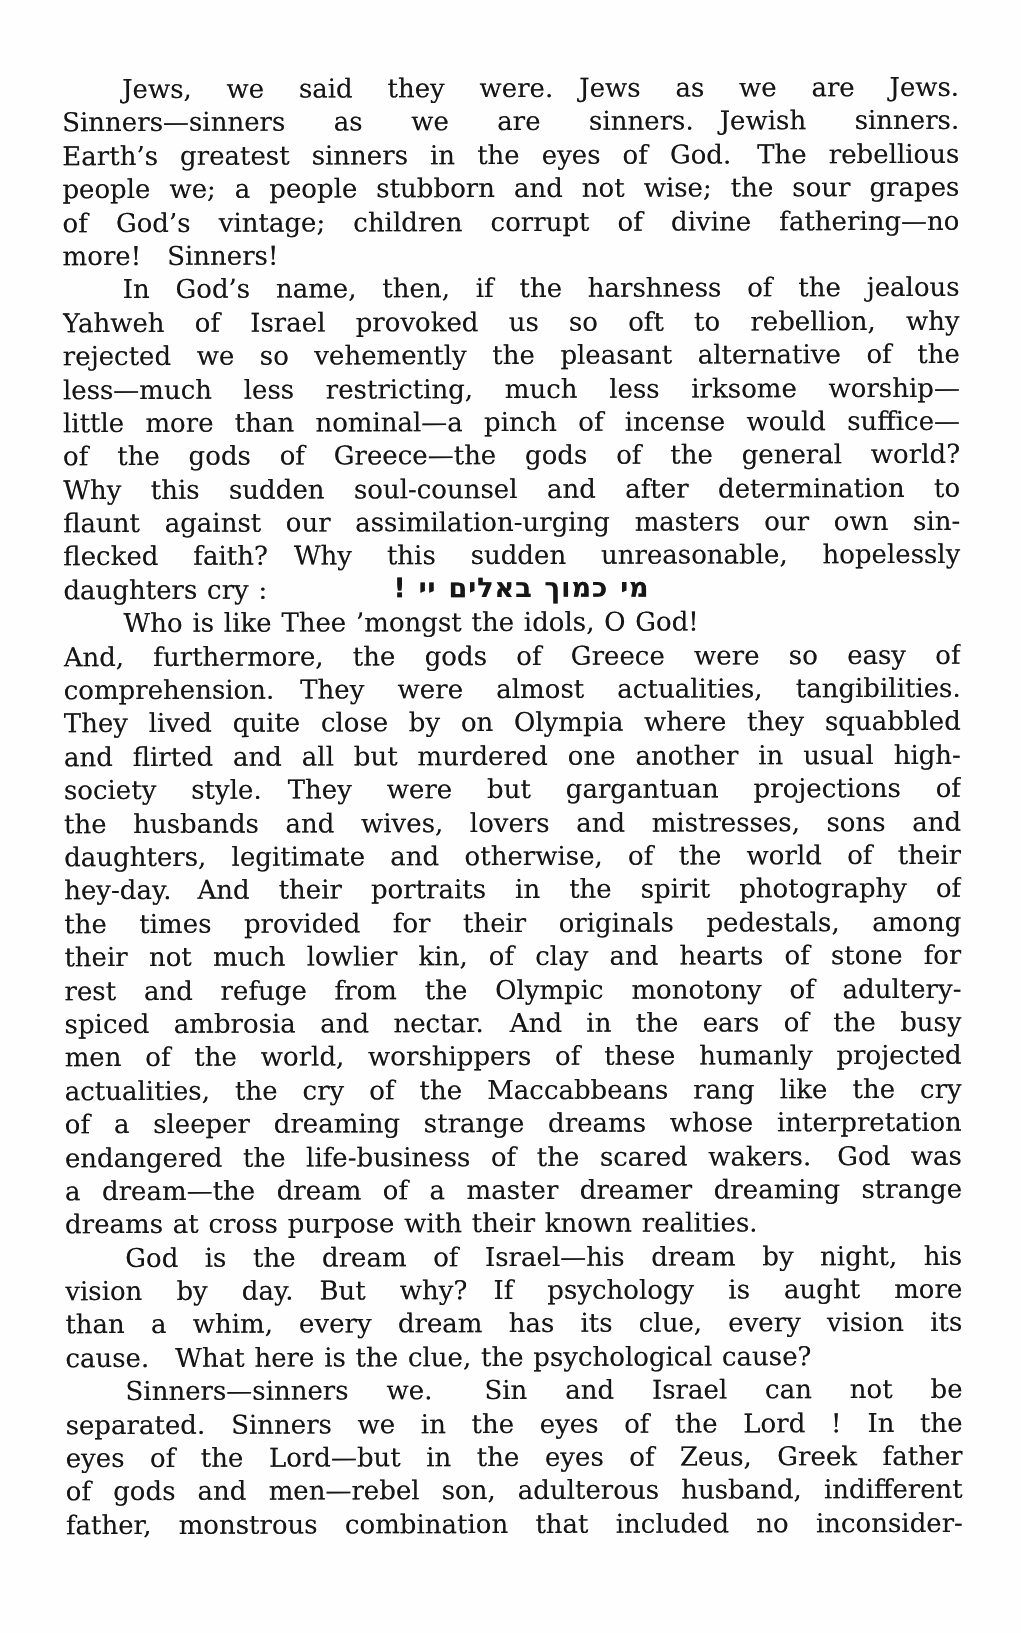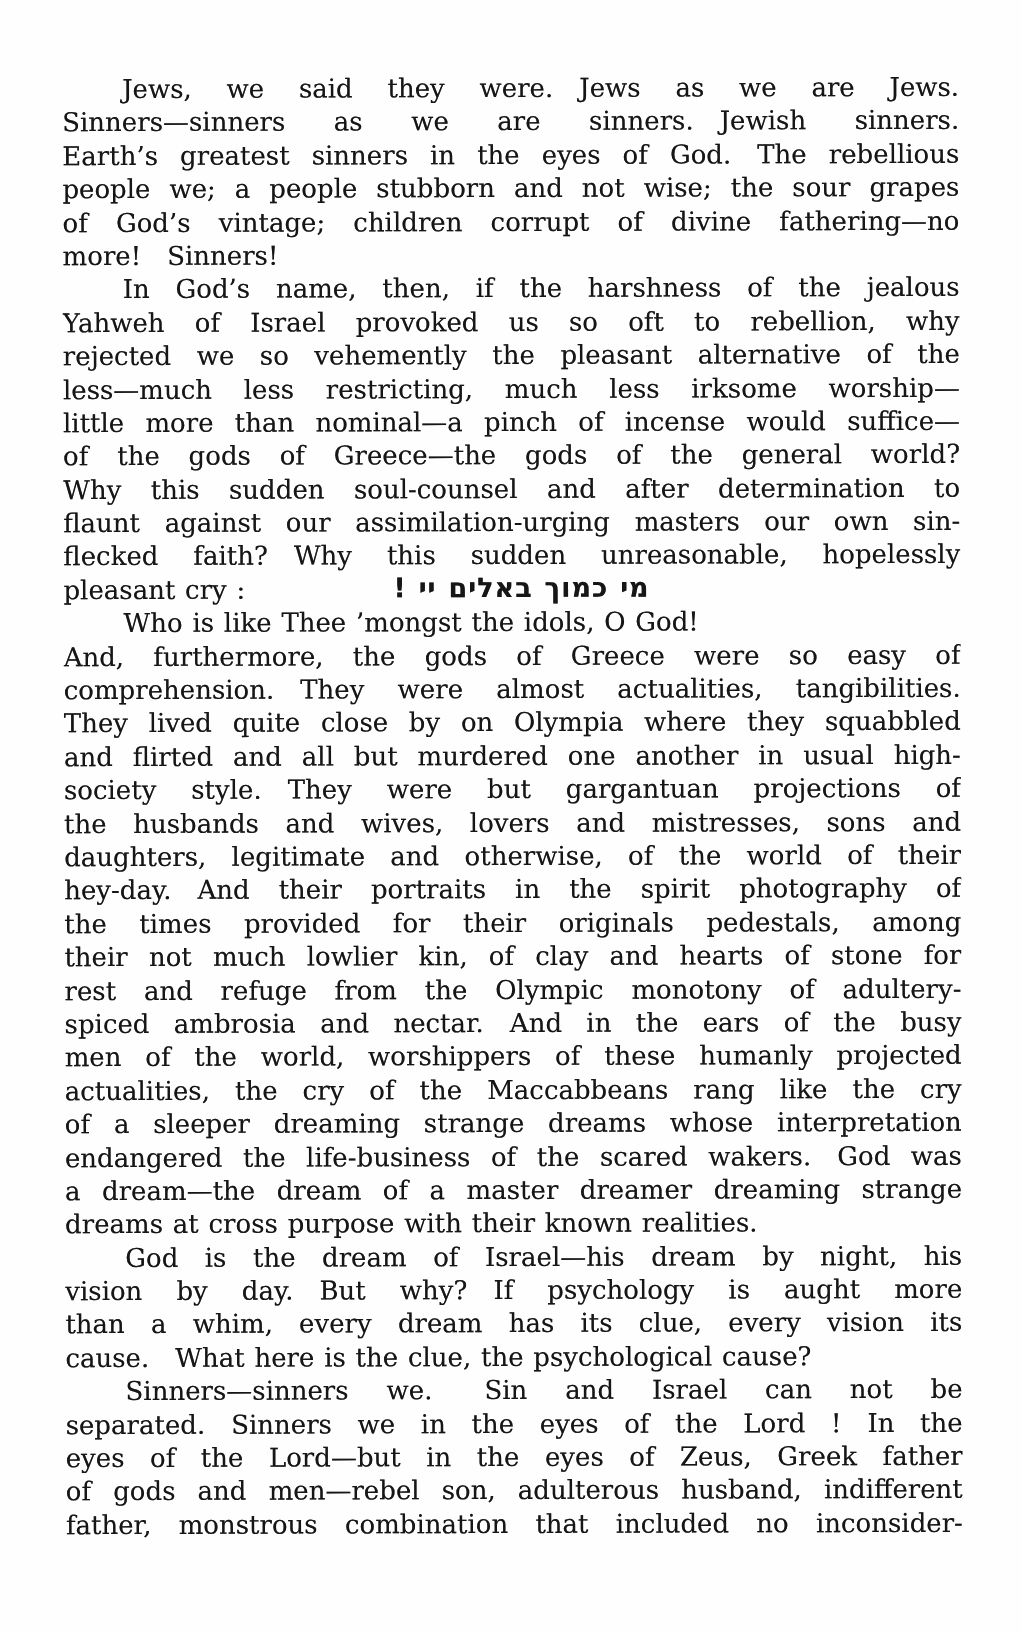--- a/index.html
+++ b/index.html
@@ -67,21 +67,21 @@
       <div class="line no-just">more! Sinners!</div>
       <div class="line indent">In God’s name, then, if the harshness of the jealous</div>
       <div class="line">Yahweh of Israel provoked us so oft to rebellion, why</div>
       <div class="line">rejected we so vehemently the pleasant alternative of the</div>
       <div class="line">less—much less restricting, much less irksome worship—</div>
       <div class="line">little more than nominal—a pinch of incense would suffice—</div>
       <div class="line">of the gods of Greece—the gods of the general world?</div>
       <div class="line">Why this sudden soul-counsel and after determination to</div>
       <div class="line">flaunt against our assimilation-urging masters our own sin-</div>
       <div class="line">flecked faith? Why this sudden unreasonable, hopelessly</div>
-      <div class="line no-just hebrew-line"><span>pleasant cry :</span><span class="hebrew" dir="rtl">מי כמוך באלים יי !</span></div>
+      <div class="line no-just hebrew-line"><span>daughters cry :</span><span class="hebrew" dir="rtl">מי כמוך באלים יי !</span></div>
       <div class="line indent no-just">Who is like Thee ’mongst the idols, O God!</div>
       <div class="line">And, furthermore, the gods of Greece were so easy of</div>
       <div class="line">comprehension. They were almost actualities, tangibilities.</div>
       <div class="line">They lived quite close by on Olympia where they squabbled</div>
       <div class="line">and flirted and all but murdered one another in usual high-</div>
       <div class="line">society style. They were but gargantuan projections of</div>
       <div class="line">the husbands and wives, lovers and mistresses, sons and</div>
       <div class="line">daughters, legitimate and otherwise, of the world of their</div>
       <div class="line">hey-day. And their portraits in the spirit photography of</div>
       <div class="line">the times provided for their originals pedestals, among</div>

